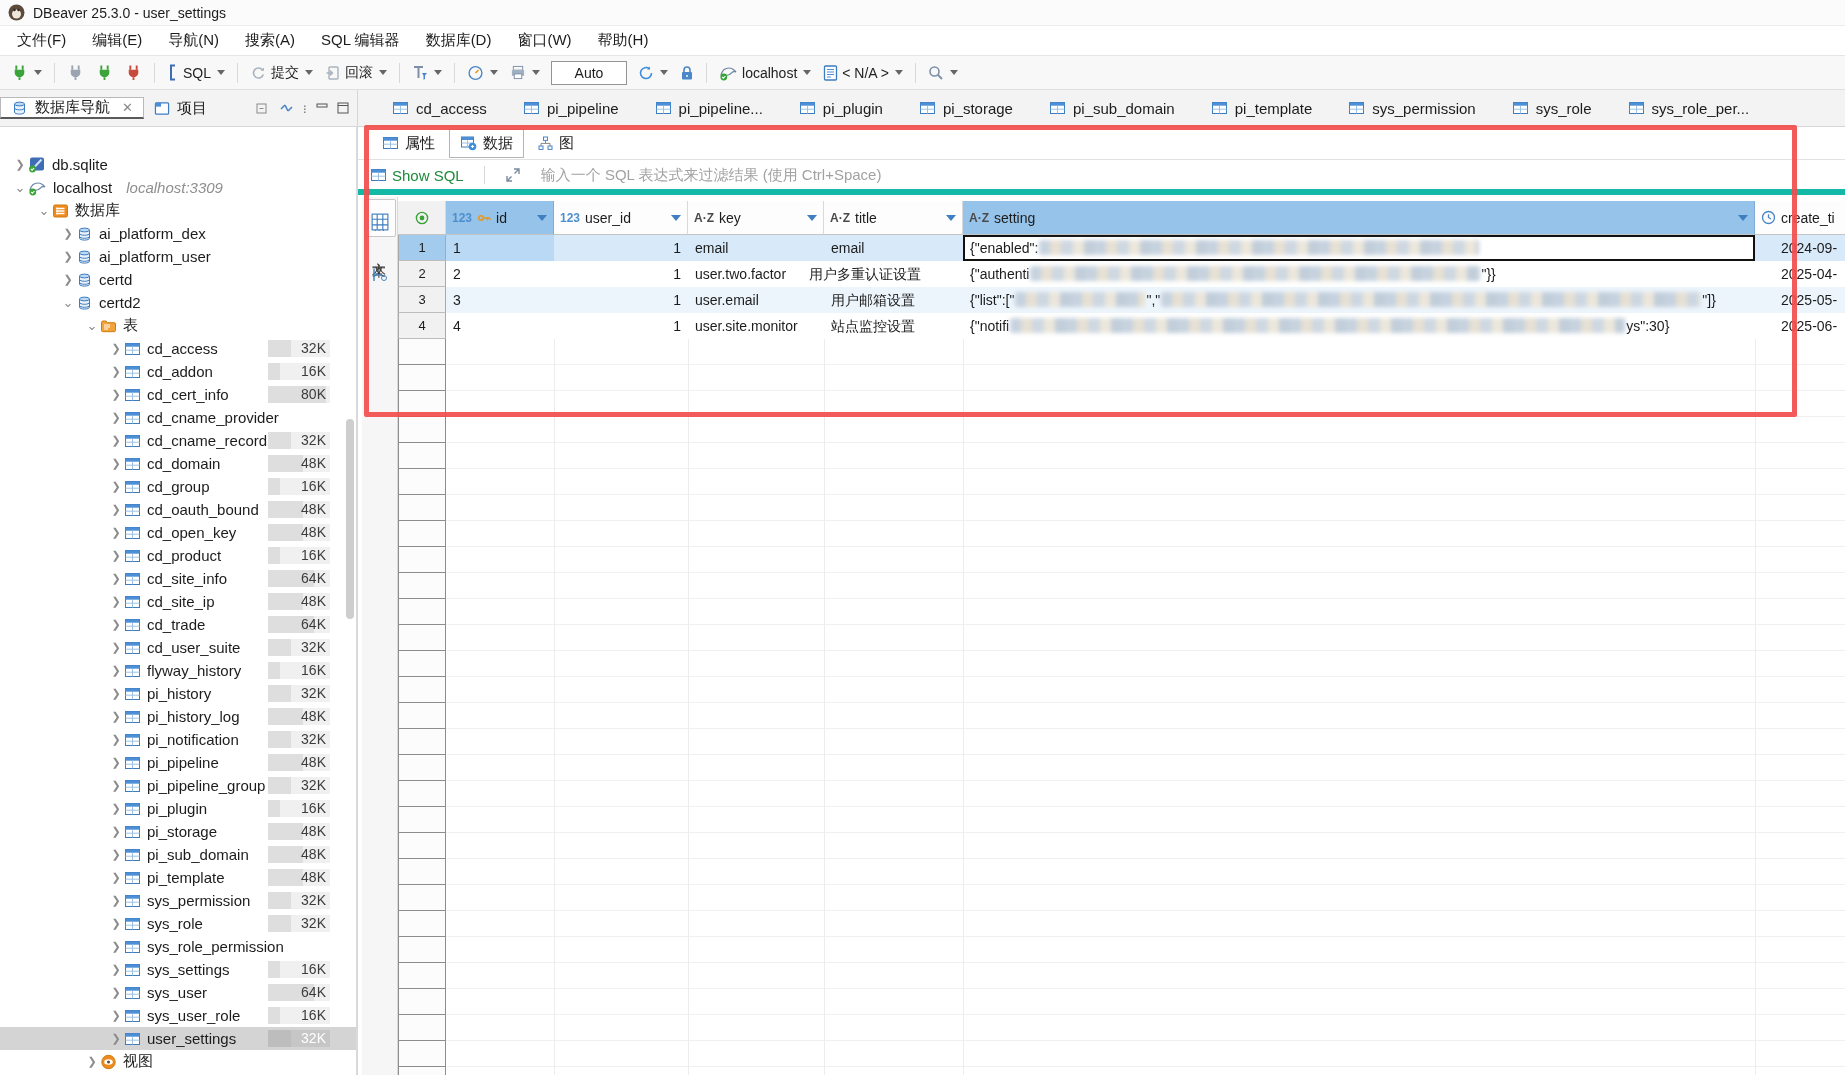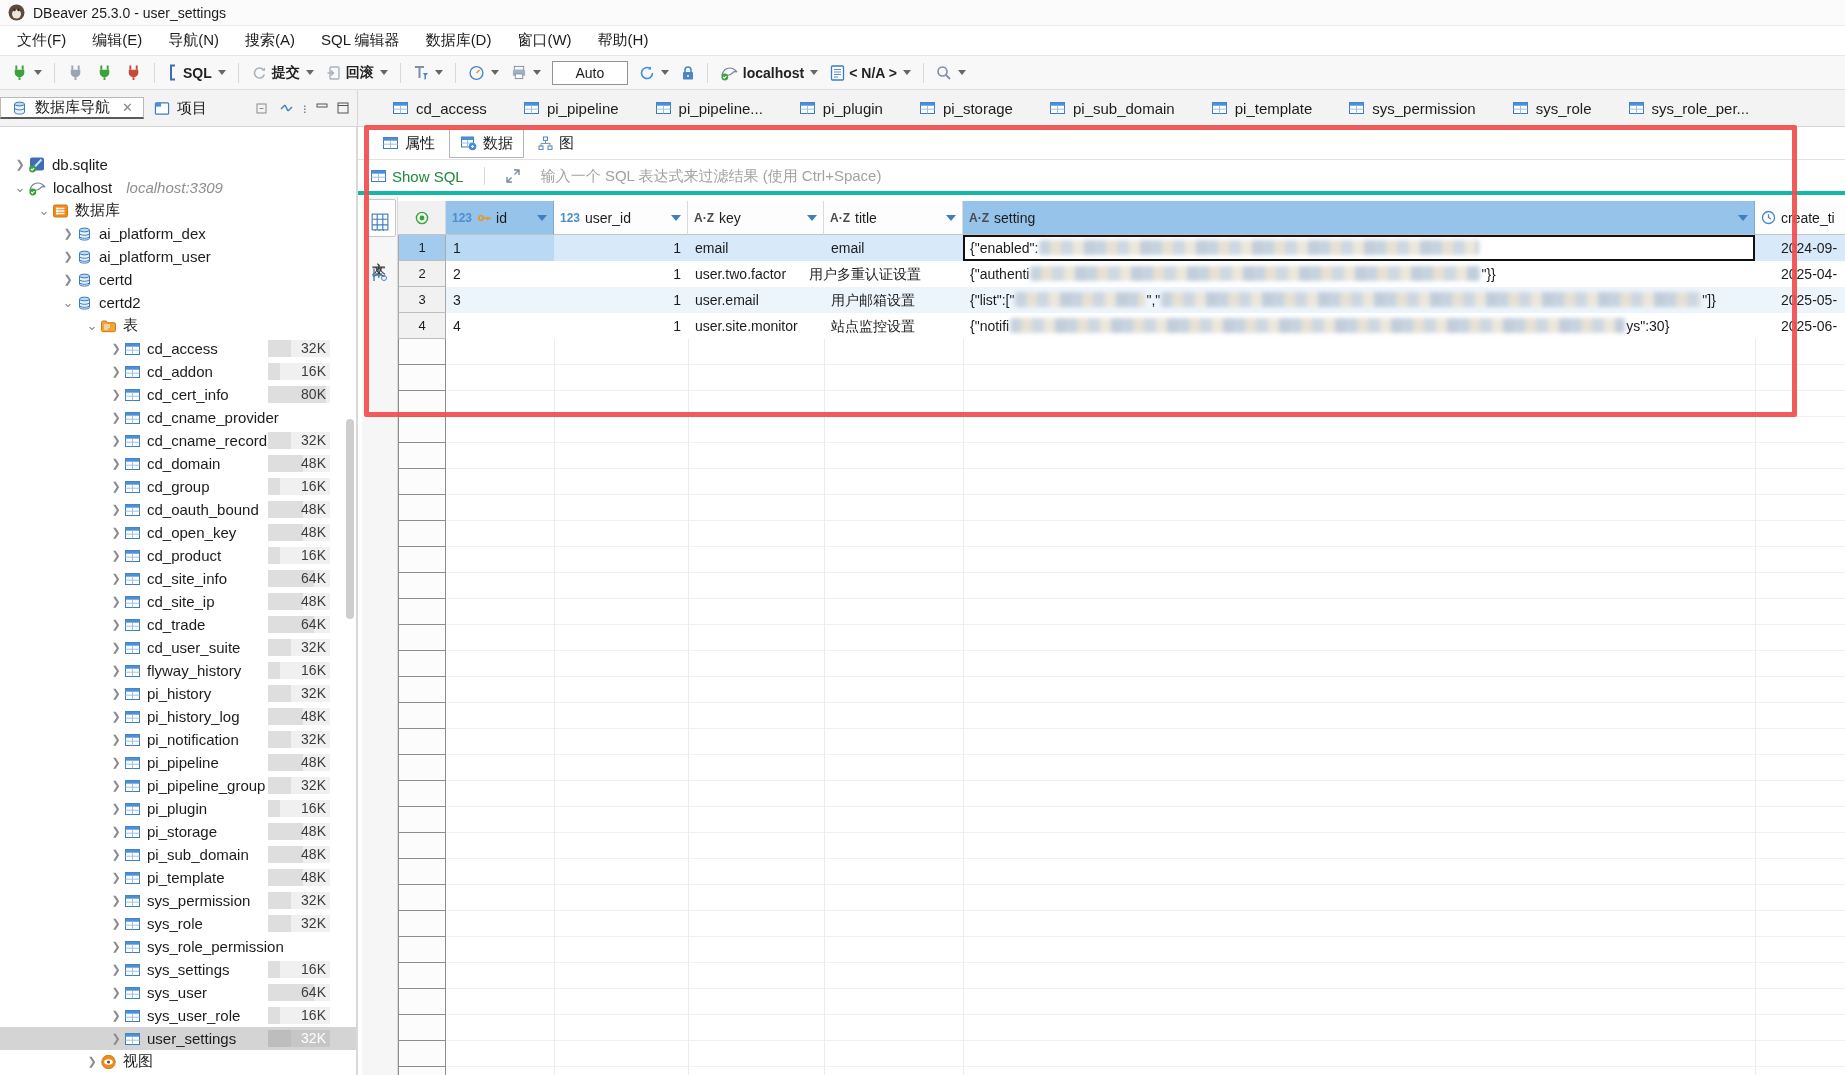--- a/index.html
+++ b/index.html
@@ -16,21 +16,21 @@
   .menubar { height:30px; background:#fff; display:flex; align-items:center; padding-left:4px; border-bottom:1px solid #e6e6e6;}
   .menu-item { padding:0 13px; font-size:15px; height:100%; display:flex; align-items:center; cursor:default; }
 
   
   .toolbar { height:34px; background:#f8f8f8; border-bottom:1px solid #e0e0e0; display:flex; align-items:center; padding:0 6px; gap:2px; }
   .tb-btn { display:flex; align-items:center; gap:4px; padding:3px 5px; border-radius:3px; font-size:14px; }
   .tb-sep { width:1px; height:20px; background:#d8d8d8; margin:0 5px; }
   .caret { width:0; height:0; border-left:4px solid transparent; border-right:4px solid transparent; border-top:5px solid #666; margin-left:2px;}
   .tb-grey { color:#a8a8a8; }
   .combo { width:76px; height:24px; border:1px solid #949494; background:#fff; display:flex; align-items:center; justify-content:center; font-size:14px; margin:0 4px;}
-  .tb-label { font-size:14px; color:#222;font-weight:bold; }
+  .tb-label { font-size:14px; color:#222; }
 
   
   .tabband { height:37px; display:flex; background:#f3f3f3; border-bottom:1px solid #d6d6d6; }
   .band-left { width:358px; display:flex; align-items:center; border-right:1px solid #d6d6d6; }
   .view-tab { display:flex; align-items:center; gap:7px; padding:0 10px; font-size:15px; }
   .view-tab.active { background:#fff; border:1px solid #b9b9b9; border-bottom:2px solid #5a5a5a; }
   .band-icons { margin-left:auto; display:flex; align-items:center; gap:9px; padding-right:8px; color:#777; }
   .close-x { color:#888; font-size:13px; margin-left:5px; }
   .editor-tabs { flex:1; display:flex; align-items:stretch; padding-left:18px; gap:4px; overflow:hidden;}
   .ed-tab { display:flex; align-items:center; gap:7px; padding:0 16px; font-size:15px; white-space:nowrap; }
@@ -55,21 +55,21 @@
   .tree-row.selected .size-badge { background:#c6c6c6; }
   .tree-row.selected .size-badge .bar { background:#bdbdbd; }
   .tree-row.selected .size-badge .sz { color:#fff; }
   .sb-scroll { position:absolute; right:2px; top:292px; width:8px; height:200px; background:#cecece; border-radius:4px; }
 
   
   .result { position:relative; flex:1; background:#fff; overflow:hidden; }
   .rs-tabs { position:absolute; left:0; right:0; top:0; height:33px; background:#fff; border-bottom:1px solid #e2e2e2; display:flex; align-items:center; padding-left:14px; gap:4px;}
   .rs-tab { display:flex; align-items:center; gap:6px; font-size:15px; padding:4px 10px; }
   .rs-tab.active { border:1px solid #b5b5b5; background:#fff; }
-  .filterbar { position:absolute; left:0; right:0; top:34px; height:34px; background:#fff; border-bottom:4px solid #14b8a6; display:flex; align-items:center; padding-left:12px; gap:20px;}
+  .filterbar { position:absolute; left:0; right:0; top:34px; height:34px; background:#fff; border-bottom:6px solid #14b8a6; display:flex; align-items:center; padding-left:12px; gap:20px;}
   .showsql { color:#1d8a3c; font-size:15px; display:flex; align-items:center; gap:5px;}
   .fb-sep { width:1px; height:18px; background:#d8d8d8; }
   .fb-placeholder { color:#a2a2a2; font-size:15px; }
 
   
   .pres-strip { position:absolute; left:4px; top:70px; bottom:0; width:36px; background:#f6f6f6; border-right:1px solid #dadada; display:flex; flex-direction:column; align-items:center; }
   .pres-tab-active { margin-top:2px; width:32px; background:#fdfdfd; border:1px solid #c8c8c8; border-radius:2px; display:flex; flex-direction:column; align-items:center; padding:4px 0 5px;}
   .vlabel { writing-mode:vertical-rl; font-size:14px; color:#333; letter-spacing:2px; }
   .pres-text-label { margin-top:14px; }
   .pres-icon-bottom { margin-top:12px; }

